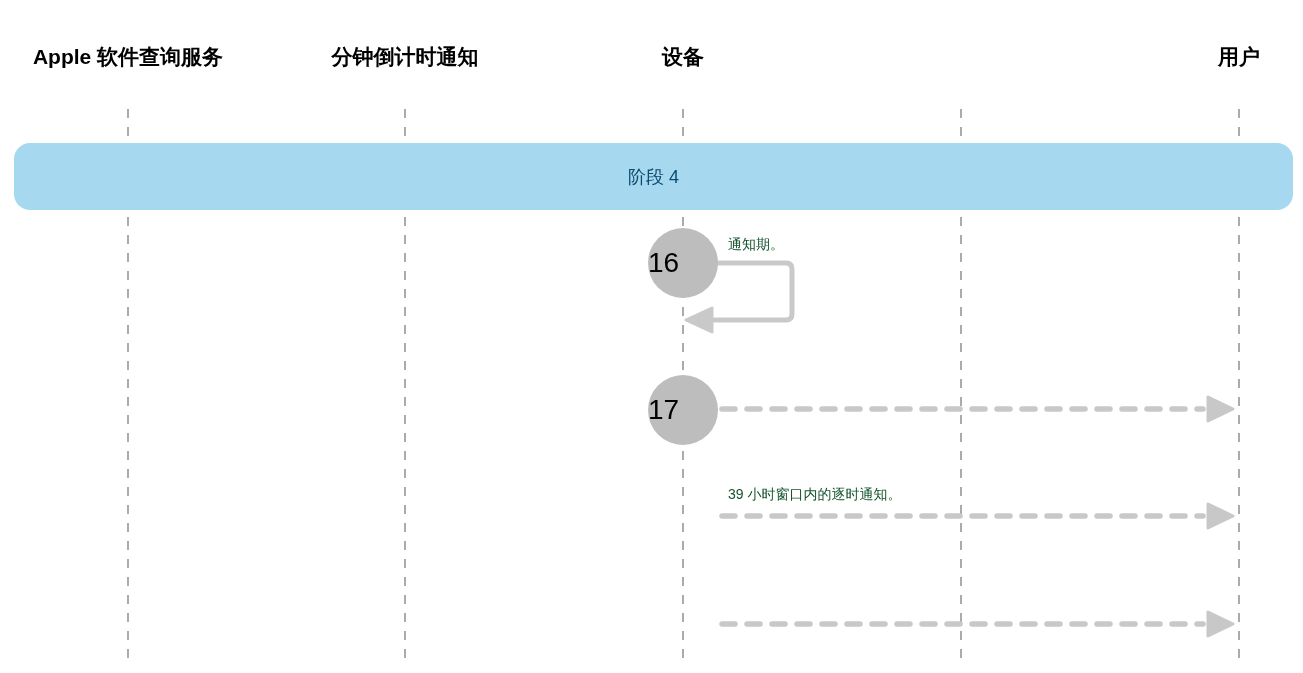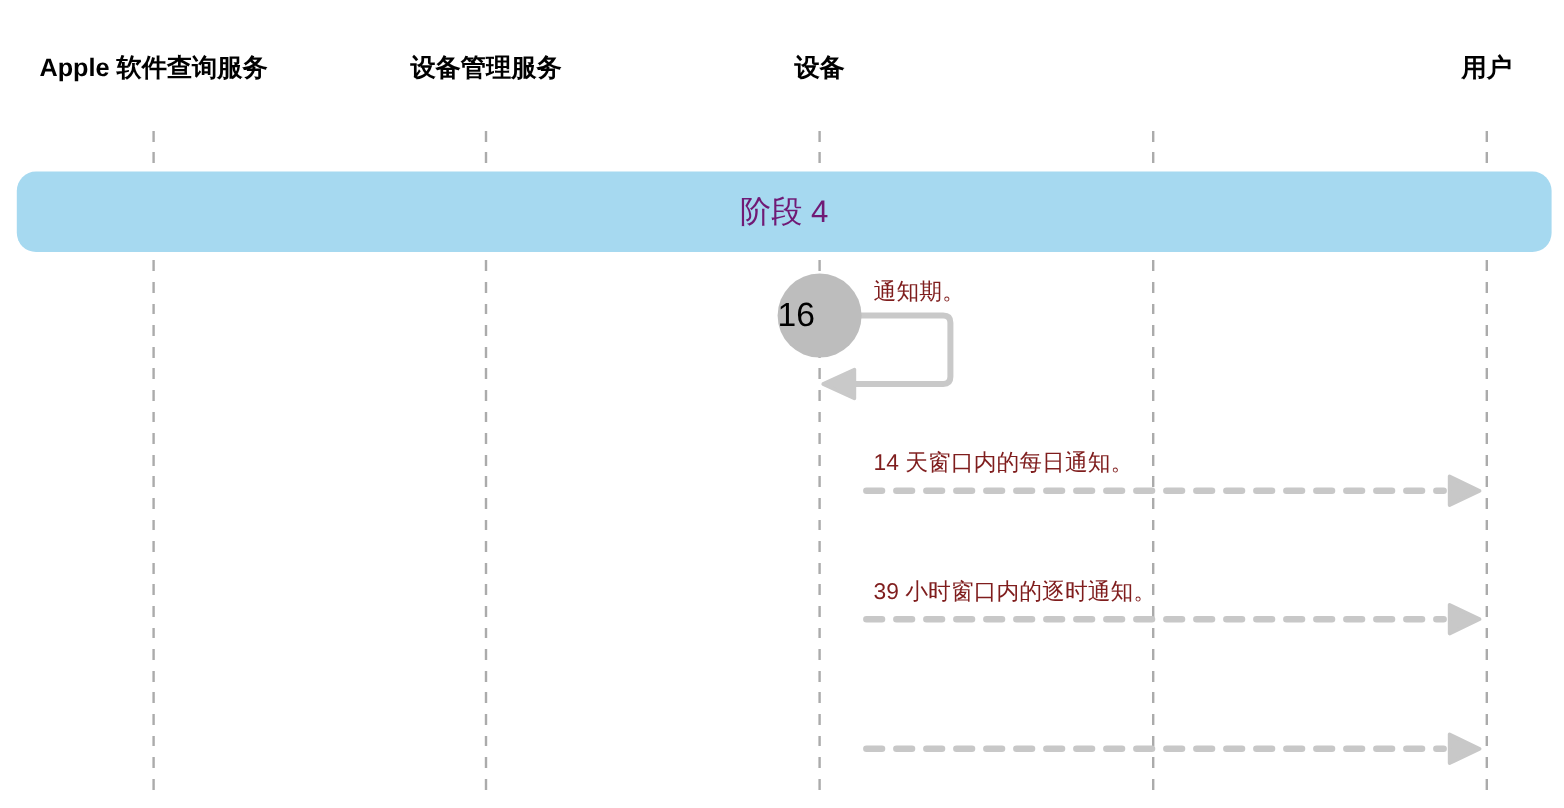--- a/index.html
+++ b/index.html
@@ -46,23 +46,23 @@
     width: 1279px;
     height: 67px;
     background: #a6d9f0;
     border-radius: 16px;
     display: flex;
     align-items: center;
     justify-content: center;
     z-index: 2;
   }
   .banner-label {
-    font-size: 26px;
+    font-size: 18px;
     font-weight: 400;
-    color: #701a75;
+    color: #0c4a6e;
   }
 
   
   .arrows {
     position: absolute;
     left: 0;
     top: 0;
     z-index: 3;
   }
 
@@ -81,35 +81,35 @@
   .step-number {
     font-size: 28px;
     font-weight: 400;
     color: #000;
   }
 
   
   .step-label {
     position: absolute;
     left: 728px;
-    font-size: 19px;
+    font-size: 14px;
     font-weight: 400;
     line-height: 24px;
     white-space: nowrap;
-    color: #7f1d1d;
+    color: #14532d;
     z-index: 5;
   }
 </style>
 </head>
 <body>
 
 <div class="canvas">
 
   <div class="actor" style="left:128px">Apple 软件查询服务</div>
-  <div class="actor" style="left:405px">设备管理服务</div>
+  <div class="actor" style="left:405px">分钟倒计时通知</div>
   <div class="actor" style="left:683px">设备</div>
   <div class="actor" style="left:1239px">用户</div>
 
   <div class="lifeline" style="left:127px"></div>
   <div class="lifeline" style="left:404px"></div>
   <div class="lifeline" style="left:682px"></div>
   <div class="lifeline" style="left:960px"></div>
   <div class="lifeline" style="left:1238px"></div>
 
   <div class="banner">
@@ -127,18 +127,20 @@
     <line x1="722" y1="516" x2="1203" y2="516" stroke="#c8c8c8" stroke-width="5.5" stroke-dasharray="13 12" stroke-linecap="round"></line>
     <polygon points="1208,504 1208,528 1233,516" fill="#c8c8c8" stroke="#c8c8c8" stroke-width="3" stroke-linejoin="round"></polygon>
 
     <line x1="722" y1="624" x2="1203" y2="624" stroke="#c8c8c8" stroke-width="5.5" stroke-dasharray="13 12" stroke-linecap="round"></line>
     <polygon points="1208,612 1208,636 1233,624" fill="#c8c8c8" stroke="#c8c8c8" stroke-width="3" stroke-linejoin="round"></polygon>
   </svg>
 
   <div class="step-circle" style="left:648px; top:228px">
     <span class="step-number">16</span>
   </div>
+  <div class="step-circle" style="left:648px; top:375px">
+    <span class="step-number">17</span>
+  </div>
 
   <div class="step-label" style="top:232px">通知期。</div>
-  <div class="step-label" style="top:375px">14 天窗口内的每日通知。</div>
   <div class="step-label" style="top:482px">39 小时窗口内的逐时通知。</div>
 
 </div>
 
 </body></html>

